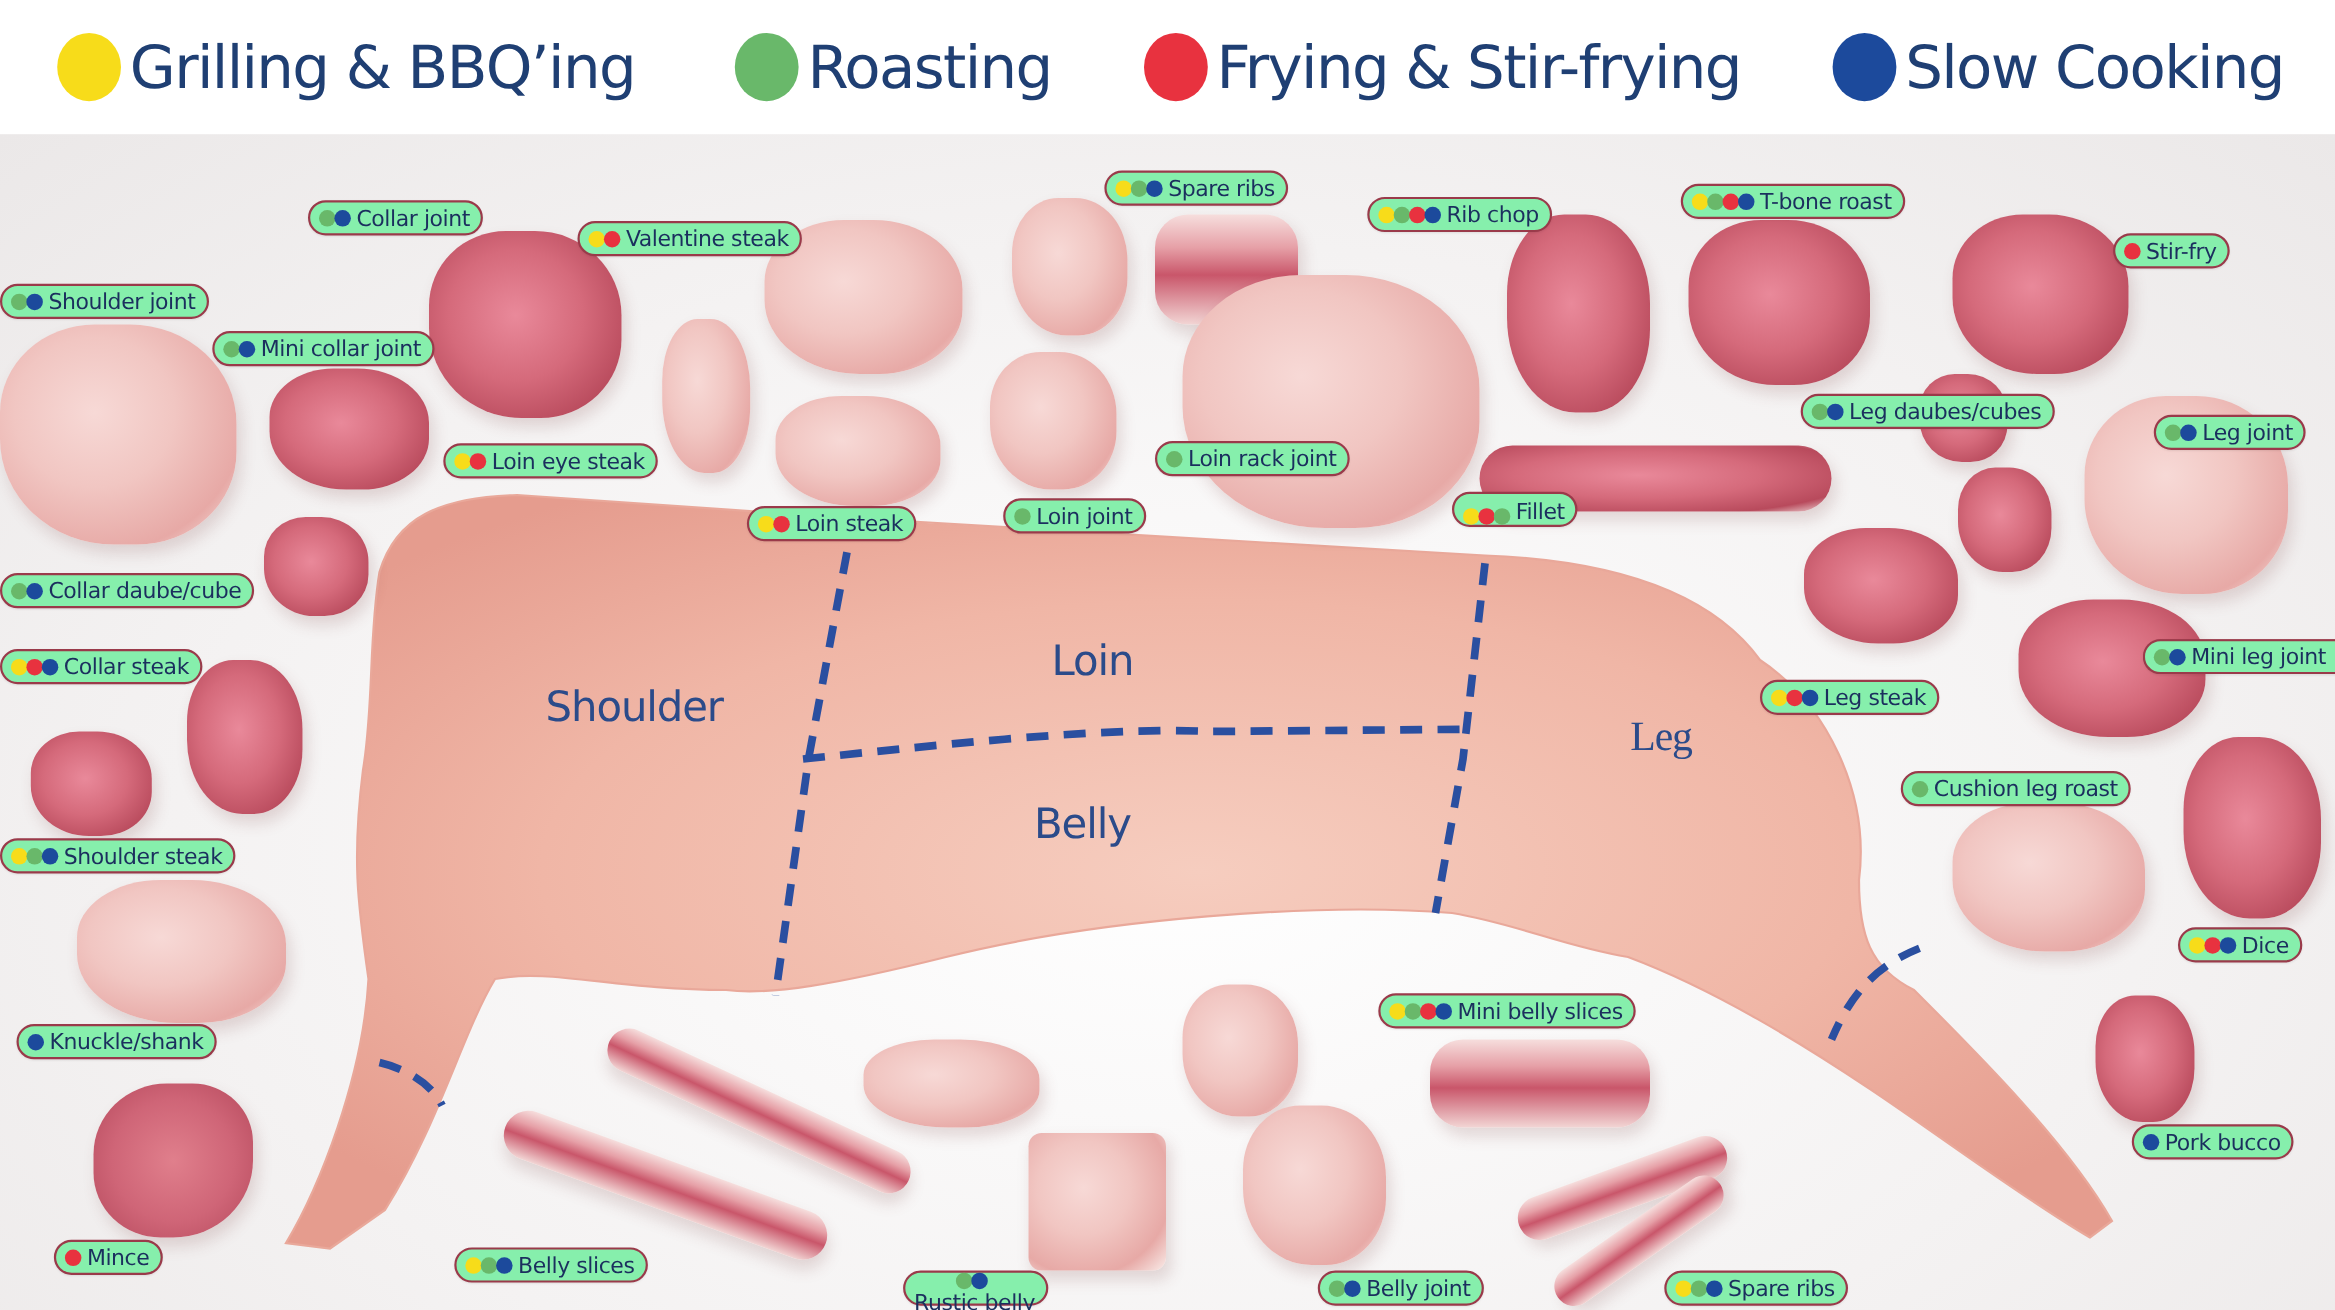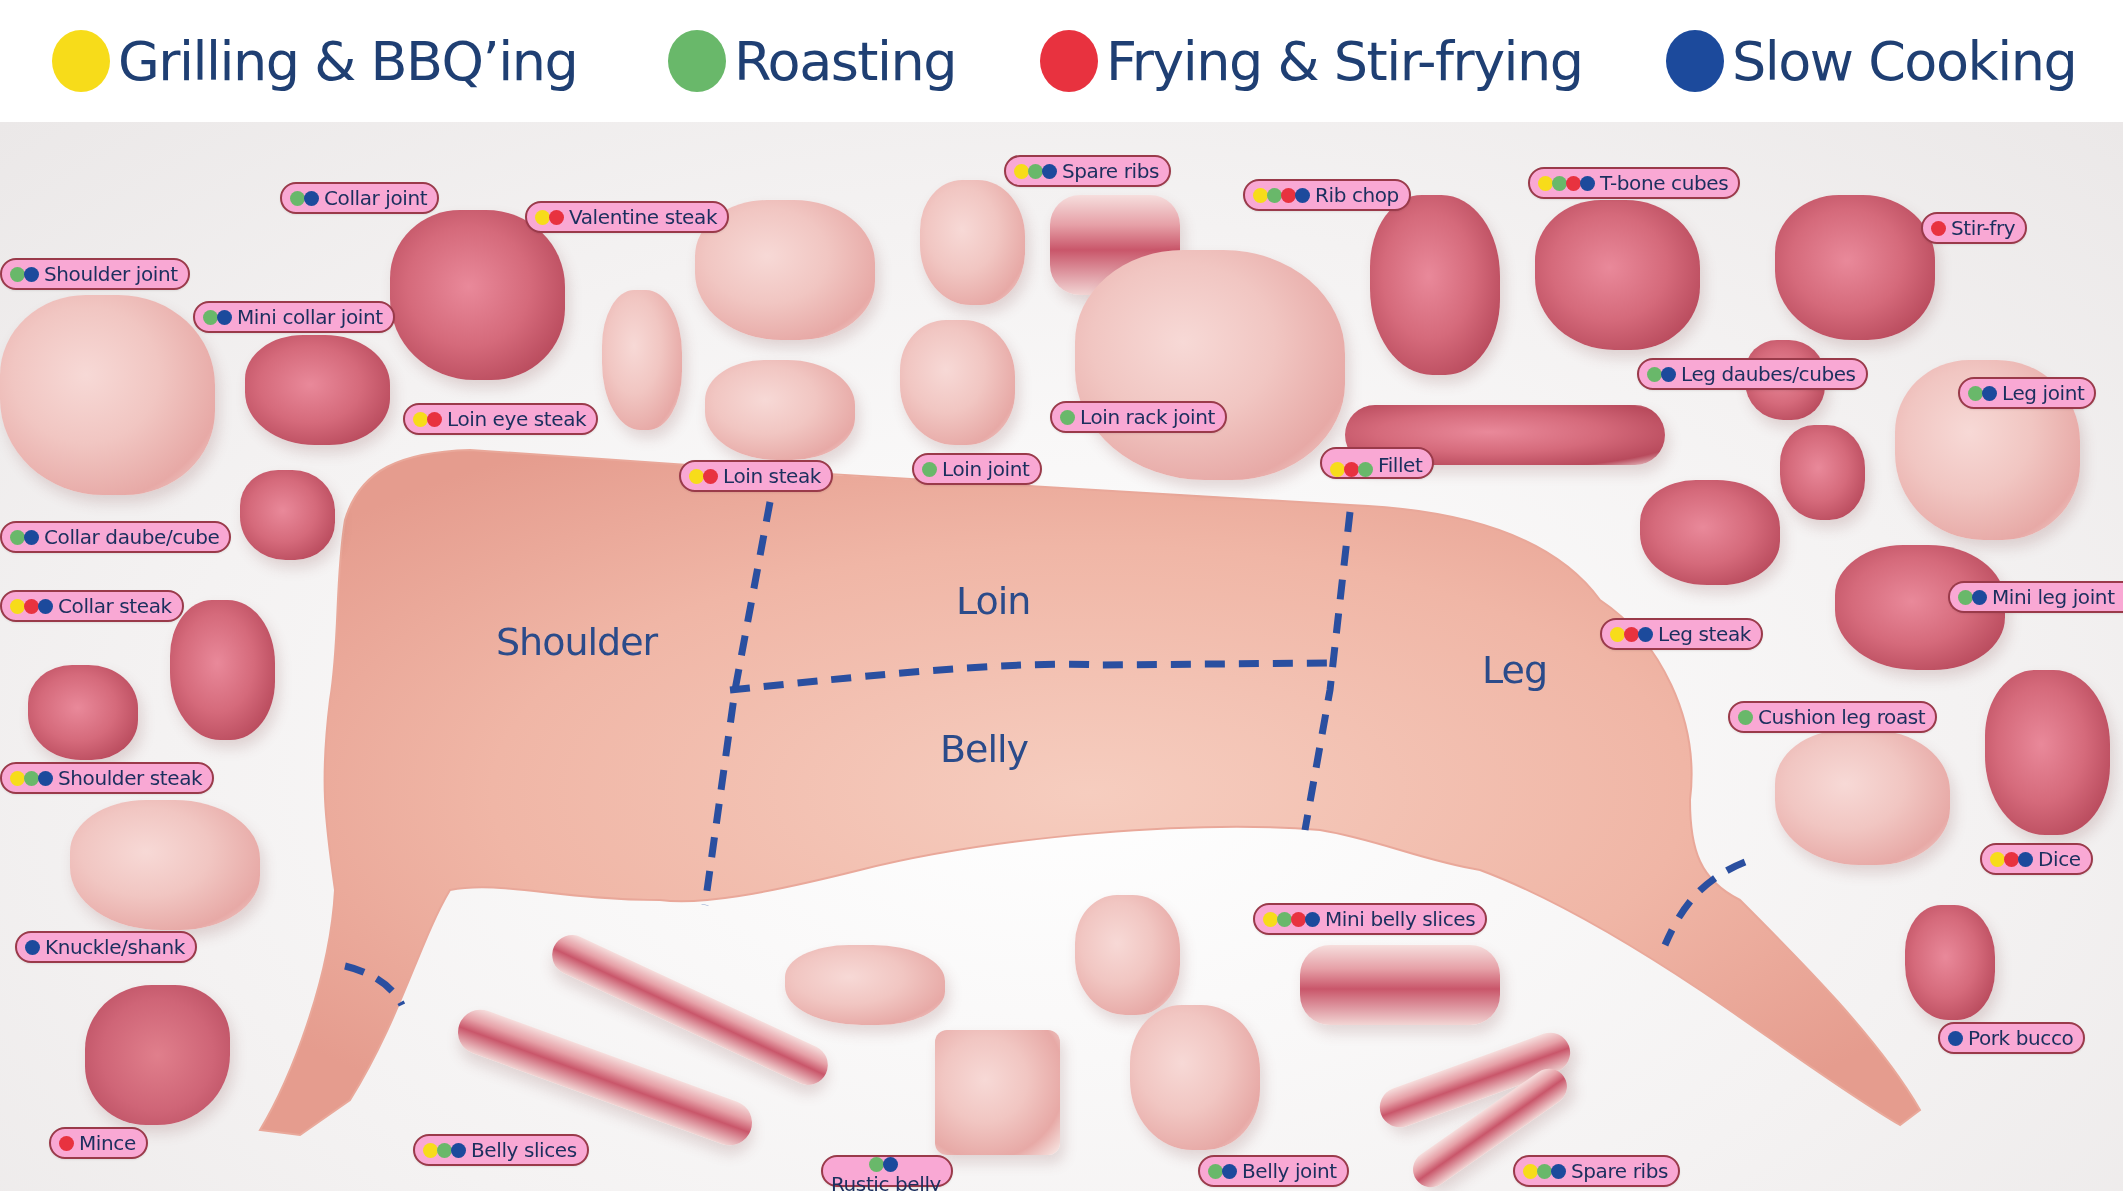--- a/index.html
+++ b/index.html
@@ -50,21 +50,21 @@
       background: linear-gradient(180deg, #f6dedd 0%, #e6a0a7 30%, #c9566a 55%, #f2d5d4 100%);
     }
     .cut.mince {
       background: radial-gradient(circle at 50% 50%, #e07f8c 0%, #cf6577 55%, #b4485b 100%);
       border-radius: 46% 38% 50% 42%;
     }
     
     .tag {
       position: absolute; display: flex; align-items: center;
       height: 32px; padding: 0 10px 0 8px;
-      background: #f9a8d4; border: 2px solid #9a3a4a; border-radius: 18px;
+      background: #86efac; border: 2px solid #9a3a4a; border-radius: 18px;
       box-sizing: border-box; white-space: nowrap;
       box-shadow: 0 1px 2px rgba(0,0,0,0.08);
       cursor: pointer;
     }
     .tag .dots { display: flex; margin-right: 6px; }
     .tag .dot { width: 15px; height: 15px; border-radius: 50%; margin-right: -1px; }
     .tag .tag-text {
       font-family: "DejaVu Sans", sans-serif; font-size: 20px; color: #1b2f5e;
       letter-spacing: -0.4px;
     }
@@ -112,21 +112,21 @@
     <path d="M1350,512 L1330,690 L1305,830"></path>
     <path d="M730,690 C830,680 1000,660 1100,665 L1330,663"></path>
     <path d="M1745,862 C1700,880 1680,910 1665,945"></path>
     <path d="M345,966 C370,972 392,985 402,1005"></path>
   </g>
 </svg>
 
 <span class="region-label" style="left:448px; top:620px;margin-left:48px;">Shoulder</span>
 <span class="region-label" style="left:928px; top:579px;margin-left:28px;">Loin</span>
 <span class="region-label" style="left:940px; top:727px;">Belly</span>
-<span class="region-label" style="left:1482px; top:648px;">Leg</span>
+<span class="region-label" style="left:1482px; top:648px;font-family:Liberation Serif, serif;">Leg</span>
 
 <div class="cut fatty" style="left:0px; top:295px; width:215px; height:200px;"></div>
 <div class="cut" style="left:245px; top:335px; width:145px; height:110px;"></div>
 <div class="cut" style="left:390px; top:210px; width:175px; height:170px;"></div>
 <div class="cut fatty" style="left:602px; top:290px; width:80px; height:140px;"></div>
 <div class="cut fatty" style="left:695px; top:200px; width:180px; height:140px;"></div>
 <div class="cut fatty" style="left:705px; top:360px; width:150px; height:100px;"></div>
 <div class="cut fatty" style="left:920px; top:180px; width:105px; height:125px;"></div>
 <div class="cut strip" style="left:1050px; top:195px; width:130px; height:100px;"></div>
 <div class="cut fatty" style="left:900px; top:320px; width:115px; height:125px;"></div>
@@ -189,21 +189,21 @@
     </span>
   <span class="tag-text">Rib chop</span>
 </div>
 <div class="tag" style="left:1528px; top:167px;">
   <span class="dots">
       <span class="dot" style="background:#f7dc1a"></span>
       <span class="dot" style="background:#69b86a"></span>
       <span class="dot" style="background:#e8323f"></span>
       <span class="dot" style="background:#1c4a9c"></span>
     </span>
-  <span class="tag-text">T-bone cubes</span>
+  <span class="tag-text">T-bone roast</span>
 </div>
 <div class="tag" style="left:1921px; top:212px;">
   <span class="dots">
       <span class="dot" style="background:#e8323f"></span>
     </span>
   <span class="tag-text">Stir-fry</span>
 </div>
 <div class="tag" style="left:0px; top:258px;">
   <span class="dots">
       <span class="dot" style="background:#69b86a"></span>

